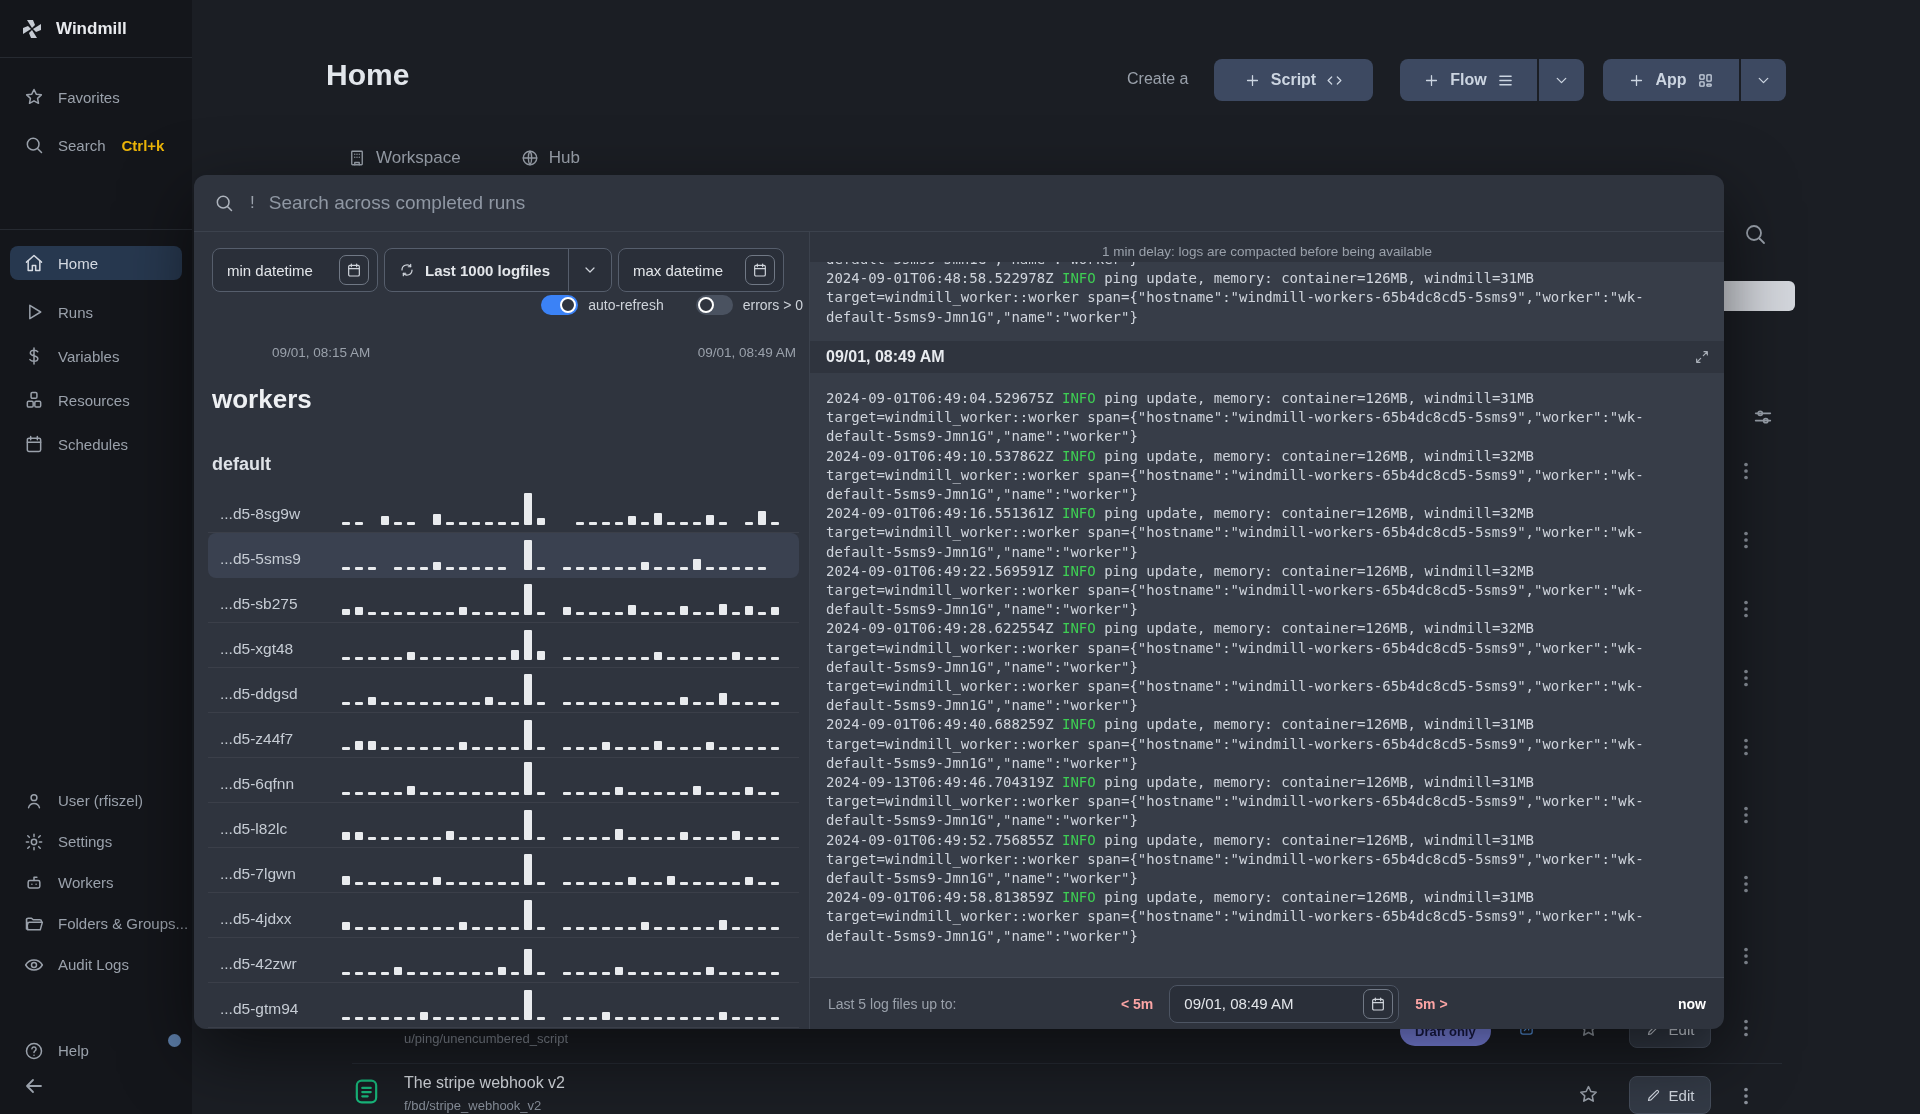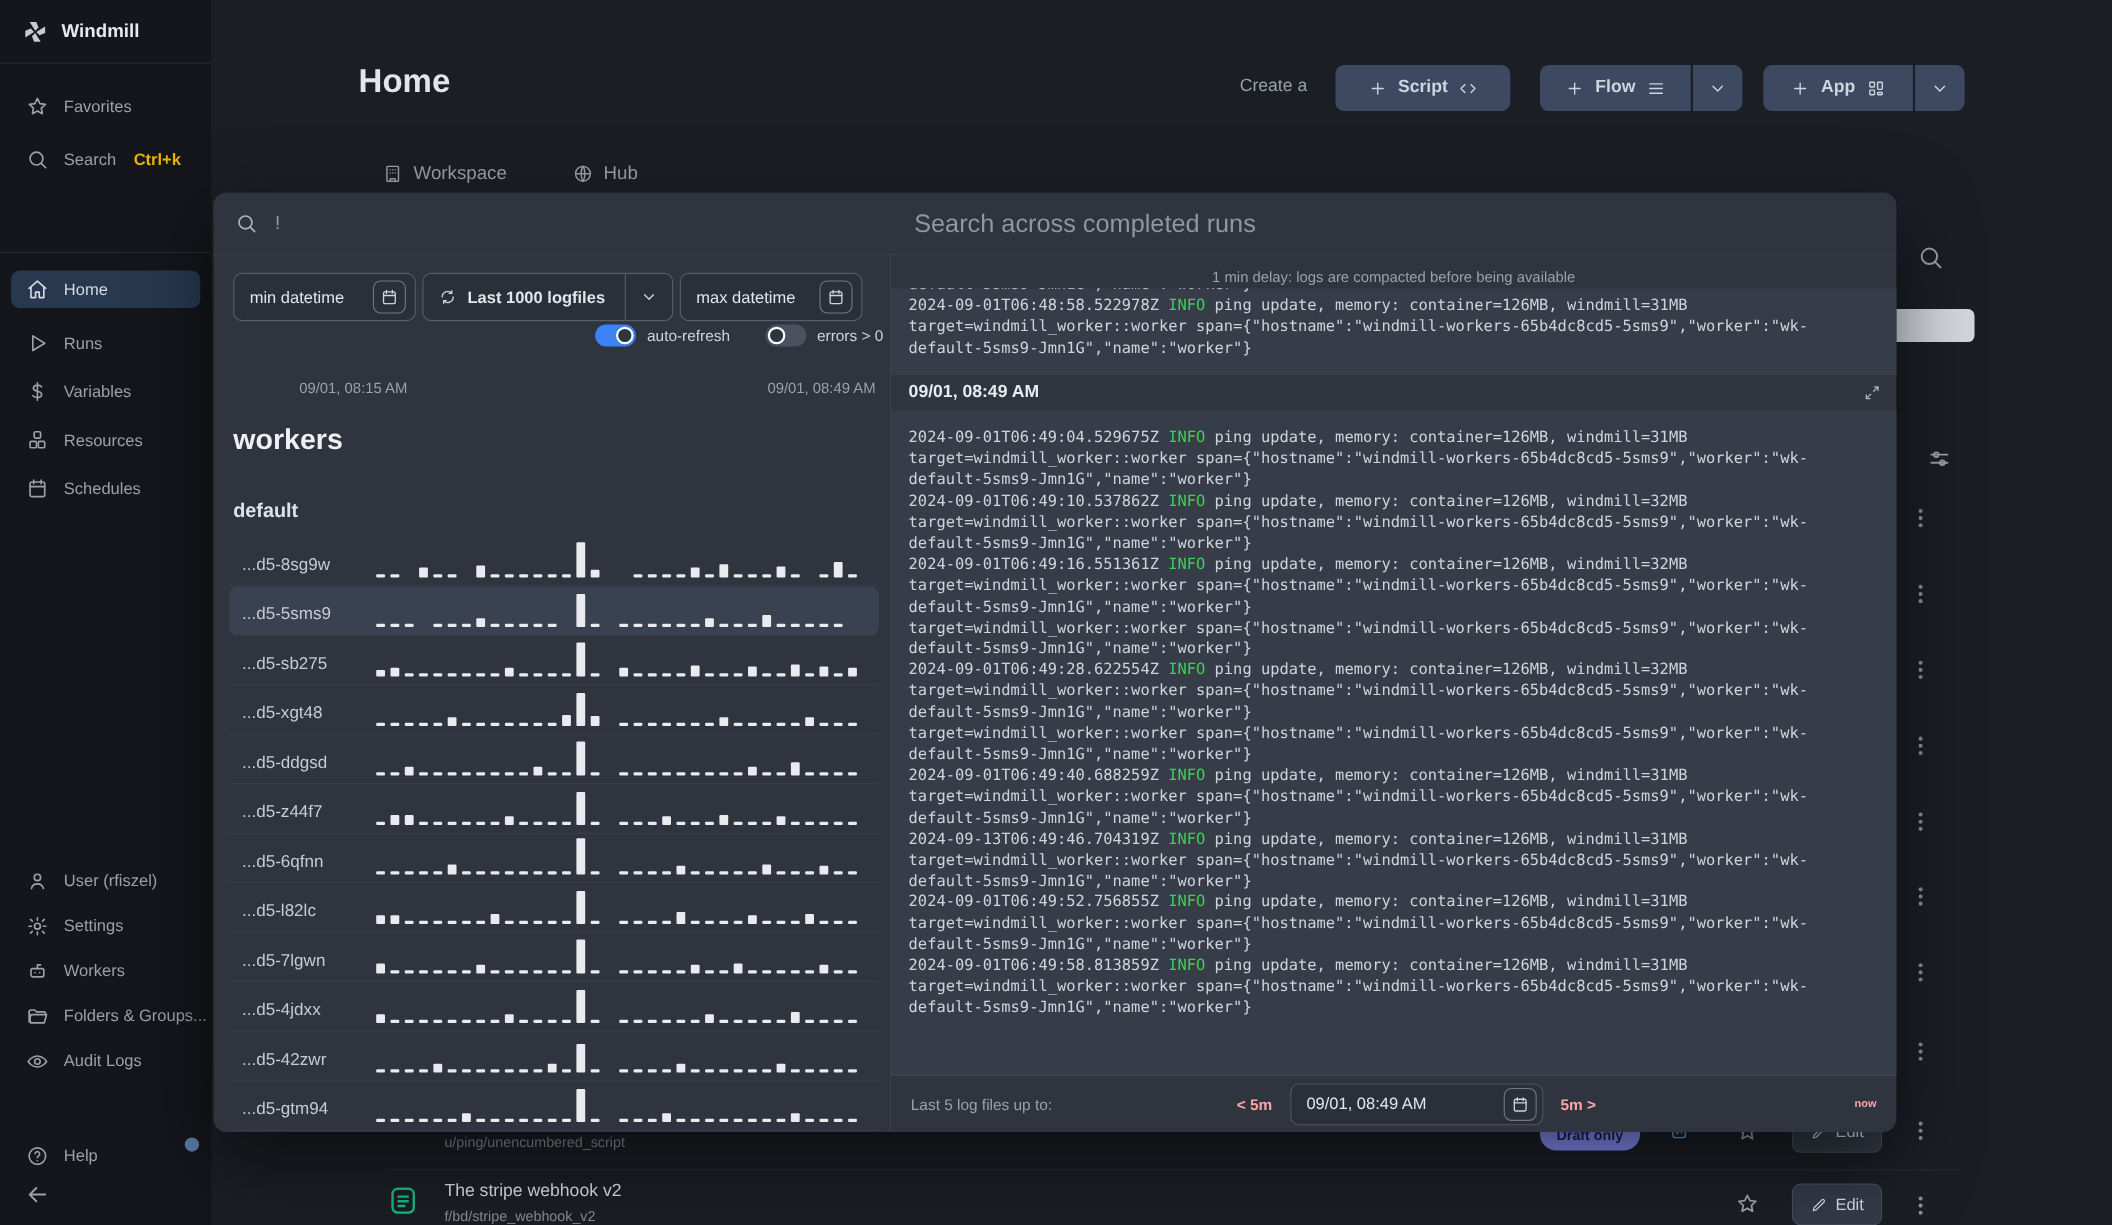--- a/index.html
+++ b/index.html
@@ -60,21 +60,21 @@
     border-radius:8px; display:flex; align-items:center; justify-content:center; gap:8px; font-size:15px; color:#d3d9e2; cursor:pointer; }
   .edit-btn .i { width:15px; height:15px; }
 
   
   .overlay { position:absolute; left:194px; top:175px; width:1530px; height:854px; background:#2f343e;
     border-radius:12px; box-shadow:0 24px 70px rgba(0,0,0,.55); z-index:10; display:flex; flex-direction:column; }
   .search-row { height:57px; flex:none; display:flex; align-items:center; padding:0 20px; border-bottom:1px solid #3c424d; }
   .search-row .i { width:20px; height:20px; color:#aeb4bd; }
   .search-prefix { margin-left:16px; color:#9aa1ab; font-size:17px; }
   .search-input { flex:1; margin-left:14px; background:transparent; border:none; outline:none;
-    font-size:23px; color:#0ea5e9; font-family:"Liberation Sans", sans-serif;text-align:center; }
+    font-size:19px; color:#0ea5e9; font-family:"Liberation Sans", sans-serif; }
   .search-input::placeholder { color:#8f97a3; }
   .panel-body { flex:1; display:flex; min-height:0; }
   .left-col { width:616px; flex:none; border-right:1px solid #3c424d; position:relative; }
 
   .filter-row { position:absolute; left:18px; top:16px; display:flex; gap:6px; }
   .fbox { height:44px; border:1px solid #565e6c; border-radius:8px; background:#2a2f39;
     display:flex; align-items:center; padding:0 8px 0 14px; font-size:15px; color:#e3e6ea; }
   .fbox.date { width:166px; justify-content:space-between; }
   .cal-btn { width:30px; height:30px; border:1px solid #707885; border-radius:7px; display:flex;
     align-items:center; justify-content:center; color:#cfd4db; cursor:pointer; }
@@ -121,21 +121,21 @@
   .sec-head { flex:none; height:32px; display:flex; align-items:center; justify-content:space-between;
     padding:0 14px 0 16px; font-size:16px; font-weight:700; color:#e8ebef; }
   .sec-head .i { width:16px; height:16px; color:#aab0b9; cursor:pointer; }
   .log-footer { flex:none; height:52px; border-top:1px solid #454b57; display:flex; align-items:center; padding:0 18px; }
   .lf-label { font-size:14px; color:#9aa1ab; }
   .lf-sp1 { flex:1; } .lf-sp2 { flex:1.4; }
   .lf-step { font-size:14px; font-weight:700; color:#fca5a5; cursor:pointer; }
   .lf-datebox { width:230px; height:38px; margin:0 16px; background:#2a2f39; border:1px solid #4d5563;
     border-radius:8px; display:flex; align-items:center; justify-content:space-between; padding:0 5px 0 14px;
     font-size:15px; color:#e3e6ea; }
-  .lf-now { font-size:10px; font-weight:700; color:#fca5a5; cursor:pointer; }
+  .lf-now { font-size:14px; font-weight:700; color:#ffffff; cursor:pointer; }
 </style>
 </head>
 <body>
 
 <aside class="sidebar">
   <div class="brand">
     <span class="i">
         <svg viewBox="0 0 24 24" fill="none" stroke="currentColor" stroke-width="1.8" stroke-linecap="round" stroke-linejoin="round">
           <g fill="currentColor" stroke="none">
             <path d="M12 11L7 3h6l2 5z"></path>
@@ -1089,20 +1089,21 @@
       <div class="log-block b2" id="log-block-2">
           <div class="log-line"><span>2024-09-01T06:49:04.529675Z </span><span class="lvl">INFO</span><span> ping update, memory: container=126MB, windmill=31MB</span></div>
           <div class="log-line">target=windmill_worker::worker span={"hostname":"windmill-workers-65b4dc8cd5-5sms9","worker":"wk-</div>
           <div class="log-line">default-5sms9-Jmn1G","name":"worker"}</div>
           <div class="log-line"><span>2024-09-01T06:49:10.537862Z </span><span class="lvl">INFO</span><span> ping update, memory: container=126MB, windmill=32MB</span></div>
           <div class="log-line">target=windmill_worker::worker span={"hostname":"windmill-workers-65b4dc8cd5-5sms9","worker":"wk-</div>
           <div class="log-line">default-5sms9-Jmn1G","name":"worker"}</div>
           <div class="log-line"><span>2024-09-01T06:49:16.551361Z </span><span class="lvl">INFO</span><span> ping update, memory: container=126MB, windmill=32MB</span></div>
           <div class="log-line">target=windmill_worker::worker span={"hostname":"windmill-workers-65b4dc8cd5-5sms9","worker":"wk-</div>
           <div class="log-line">default-5sms9-Jmn1G","name":"worker"}</div>
+          <div class="log-line"><span>2024-09-01T06:49:22.569591Z </span><span class="lvl">INFO</span><span> ping update, memory: container=126MB, windmill=32MB</span></div>
           <div class="log-line">target=windmill_worker::worker span={"hostname":"windmill-workers-65b4dc8cd5-5sms9","worker":"wk-</div>
           <div class="log-line">default-5sms9-Jmn1G","name":"worker"}</div>
           <div class="log-line"><span>2024-09-01T06:49:28.622554Z </span><span class="lvl">INFO</span><span> ping update, memory: container=126MB, windmill=32MB</span></div>
           <div class="log-line">target=windmill_worker::worker span={"hostname":"windmill-workers-65b4dc8cd5-5sms9","worker":"wk-</div>
           <div class="log-line">default-5sms9-Jmn1G","name":"worker"}</div>
           <div class="log-line">target=windmill_worker::worker span={"hostname":"windmill-workers-65b4dc8cd5-5sms9","worker":"wk-</div>
           <div class="log-line">default-5sms9-Jmn1G","name":"worker"}</div>
           <div class="log-line"><span>2024-09-01T06:49:40.688259Z </span><span class="lvl">INFO</span><span> ping update, memory: container=126MB, windmill=31MB</span></div>
           <div class="log-line">target=windmill_worker::worker span={"hostname":"windmill-workers-65b4dc8cd5-5sms9","worker":"wk-</div>
           <div class="log-line">default-5sms9-Jmn1G","name":"worker"}</div>

